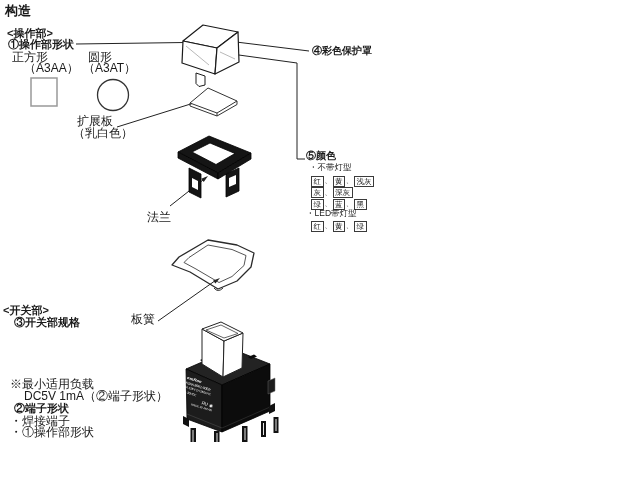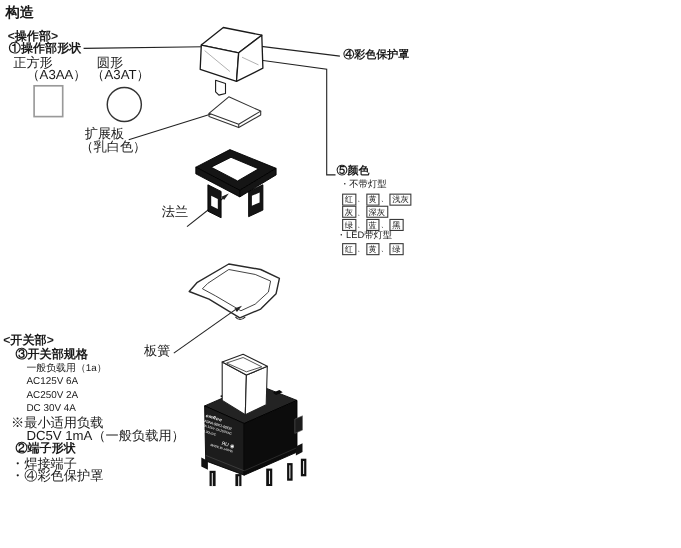--- a/index.html
+++ b/index.html
@@ -131,21 +131,21 @@
   <div class="lbl b fs105" style="left:8px;top:38px">①操作部形状</div>
 
   <div class="lbl fs9" style="left:12px;top:51px">正方形</div>
   <div class="lbl fs9" style="left:24px;top:62px">（A3AA）</div>
   <div class="lbl fs9" style="left:88px;top:51px">圆形</div>
   <div class="lbl fs9" style="left:83px;top:62px">（A3AT）</div>
 
   <div class="lbl fs9" style="left:77px;top:115px">扩展板</div>
   <div class="lbl fs9" style="left:73px;top:127px">（乳白色）</div>
 
-  <div class="lbl fs9" style="left:147px;top:186px">法兰</div>
+  <div class="lbl fs9" style="left:147px;top:211px">法兰</div>
   <div class="lbl fs9" style="left:131px;top:313px">板簧</div>
 
   <div class="lbl b fs10" style="left:312px;top:45px">④彩色保护罩</div>
 
   <div class="lbl b fs10" style="left:306px;top:150px">⑤颜色</div>
   <div class="lbl fs85" style="left:309px;top:163px">・不带灯型</div>
 
   <div class="color-row" style="left:311px;top:175.5px">
     <span class="chip">红</span>
     <span class="sep">、</span>
@@ -171,33 +171,27 @@
     <span class="chip">红</span>
     <span class="sep">、</span>
     <span class="chip">黄</span>
     <span class="sep">、</span>
     <span class="chip">绿</span>
   </div>
 
   <div class="lbl b fs105" style="left:3px;top:304px">&lt;开关部&gt;</div>
   <div class="lbl b fs105" style="left:14px;top:316px">③开关部规格</div>
 
-  <div class="speccol" style="left:24px;top:328px">
-    <div>一般负载用（1a）</div>
-    <div>AC125V 6A</div>
-    <div>AC250V 2A</div>
-    <div>DC 30V 4A</div>
-  </div>
 
   <div class="lbl fs9" style="left:10px;top:378px">※最小适用负载</div>
-  <div class="lbl fs9" style="left:24px;top:390px">DC5V 1mA（一般负载用）</div>
+  <div class="lbl fs9" style="left:24px;top:390px">DC5V 1mA（②端子形状）</div>
 
   <div class="lbl b fs105" style="left:14px;top:402px">②端子形状</div>
   <div class="lbl fs9" style="left:10px;top:415px">・焊接端子</div>
-  <div class="lbl fs9" style="left:10px;top:426px">・④彩色保护罩</div>
+  <div class="lbl fs9" style="left:10px;top:426px">・①操作部形状</div>
 
   <div class="face">
     <div class="brand">omRon</div>
     <div class="model">A3AA-90K1-00ER</div>
     <div class="rat">6A 125V 2A 250VAC</div>
     <div class="rat">4A 30VDC</div>
     <div class="marks">
       <span>ЯU</span>
       <span>◉</span>
     </div>

